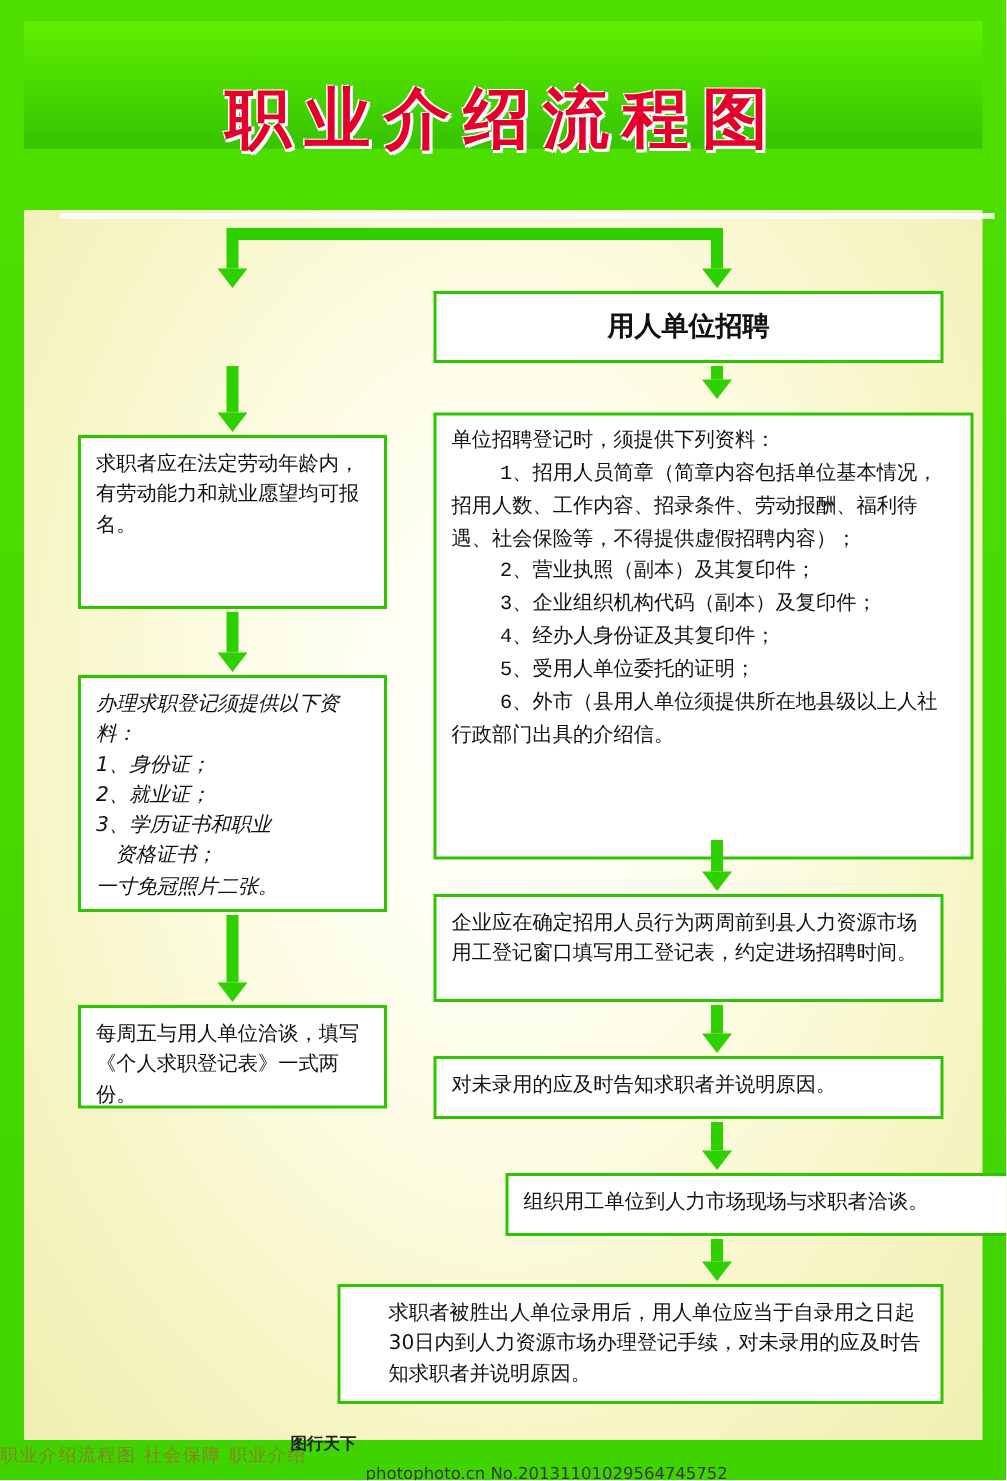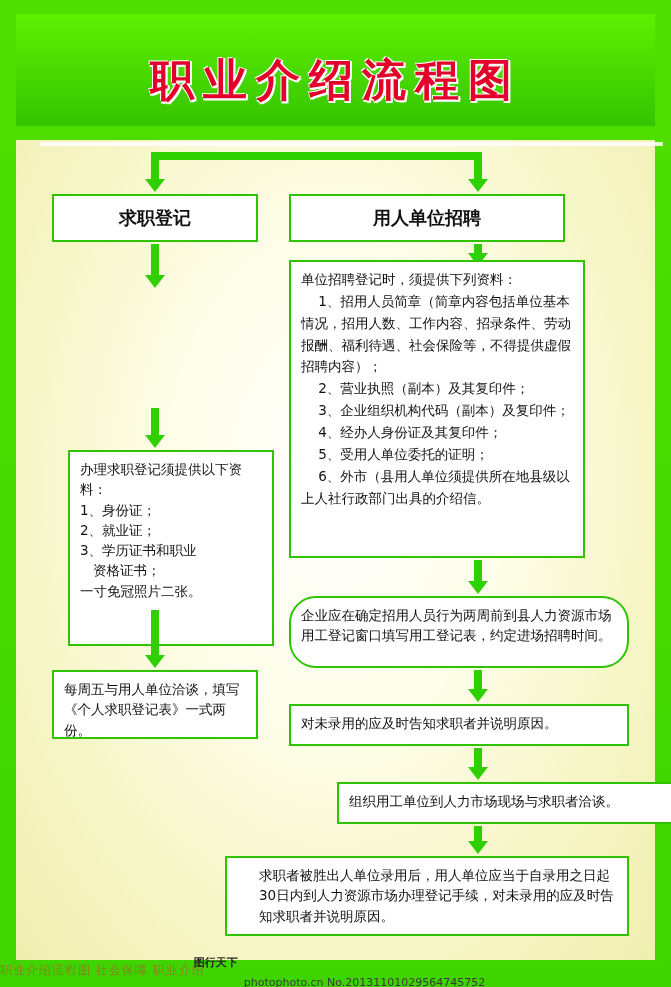--- a/index.html
+++ b/index.html
@@ -31,21 +31,21 @@
     top: 140px;
     width: 639px;
     height: 820px;
     background: radial-gradient(ellipse at 50% 42%, #ffffff 0%, #fdfde8 38%, #f7f6c8 68%, #f0eeb0 100%);
   }
   .header {
     position: absolute;
     left: 16px;
     top: 14px;
     width: 639px;
-    height: 112px;
+    height: 85px;
     background: linear-gradient(180deg, #5ff000 0%, #35c400 100%);
     box-sizing: border-box;
   }
   .title {
     position: absolute;
     left: 0;
     top: 44px;
     width: 639px;
     text-align: center;
     font-family: "DejaVu Serif", "Liberation Serif", serif;
@@ -178,78 +178,78 @@
 
   <div class="arrow" style="left:141px; top:152px; width:28px; height:40px;">
     <div class="stem" style="height:27px;"></div>
     <div class="head"></div>
   </div>
   <div class="arrow" style="left:464px; top:152px; width:28px; height:40px;">
     <div class="stem" style="height:27px;"></div>
     <div class="head"></div>
   </div>
 
-  <div class="box head" style="left:52px; top:194px; width:206px; height:48px;">
-    <div class="box-inner">求职登记</div>
-  </div>
 
   <div class="arrow" style="left:141px; top:244px; width:28px; height:44px;">
     <div class="stem" style="height:31px;"></div>
     <div class="head"></div>
   </div>
 
+  <div class="box" style="left:52px; top:290px; width:206px; height:116px;">
+    <div class="box-inner">求职者应在法定劳动年龄内，有劳动能力和就业愿望均可报名。</div>
+  </div>
 
   <div class="arrow" style="left:141px; top:408px; width:28px; height:40px;">
     <div class="stem" style="height:27px;"></div>
     <div class="head"></div>
   </div>
 
-  <div class="box" style="left:68px; top:450px; width:206px; height:196px;">
+  <div class="box" style="left:52px; top:450px; width:206px; height:158px;font-style:italic;">
     <div class="box-inner">办理求职登记须提供以下资料：
 1、身份证；
 2、就业证；
 3、学历证书和职业
    资格证书；
 一寸免冠照片二张。</div>
   </div>
 
   <div class="arrow" style="left:141px; top:610px; width:28px; height:58px;">
     <div class="stem" style="height:45px;"></div>
     <div class="head"></div>
   </div>
 
   <div class="box" style="left:52px; top:670px; width:206px; height:69px;">
     <div class="box-inner">每周五与用人单位洽谈，填写《个人求职登记表》一式两份。</div>
   </div>
 
-  <div class="box head" style="left:289px; top:194px; width:276px; height:48px;">
+  <div class="box head" style="left:289px; top:194px; width:340px; height:48px;">
     <div class="box-inner">用人单位招聘</div>
   </div>
 
   <div class="arrow" style="left:464px; top:244px; width:28px; height:22px;">
     <div class="stem" style="height:9px;"></div>
     <div class="head"></div>
   </div>
 
-  <div class="box big" style="left:289px; top:260px; width:296px; height:298px;">
+  <div class="box big" style="left:289px; top:275px; width:360px; height:298px;font-family:Liberation Mono, monospace;">
     <div class="box-inner">单位招聘登记时，须提供下列资料：
     1、招用人员简章（简章内容包括单位基本情况，招用人数、工作内容、招录条件、劳动报酬、福利待遇、社会保险等，不得提供虚假招聘内容）；
     2、营业执照（副本）及其复印件；
     3、企业组织机构代码（副本）及复印件；
     4、经办人身份证及其复印件；
     5、受用人单位委托的证明；
     6、外市（县用人单位须提供所在地县级以上人社行政部门出具的介绍信。</div>
   </div>
 
   <div class="arrow" style="left:464px; top:560px; width:28px; height:34px;">
     <div class="stem" style="height:21px;"></div>
     <div class="head"></div>
   </div>
 
-  <div class="box" style="left:289px; top:596px; width:340px; height:72px;border-radius:27px;">
+  <div class="box" style="left:289px; top:596px; width:340px; height:72px;">
     <div class="box-inner">企业应在确定招用人员行为两周前到县人力资源市场用工登记窗口填写用工登记表，约定进场招聘时间。</div>
   </div>
 
   <div class="arrow" style="left:464px; top:670px; width:28px; height:32px;">
     <div class="stem" style="height:19px;"></div>
     <div class="head"></div>
   </div>
 
   <div class="box" style="left:289px; top:704px; width:340px; height:42px;">
     <div class="box-inner">对未录用的应及时告知求职者并说明原因。</div>

